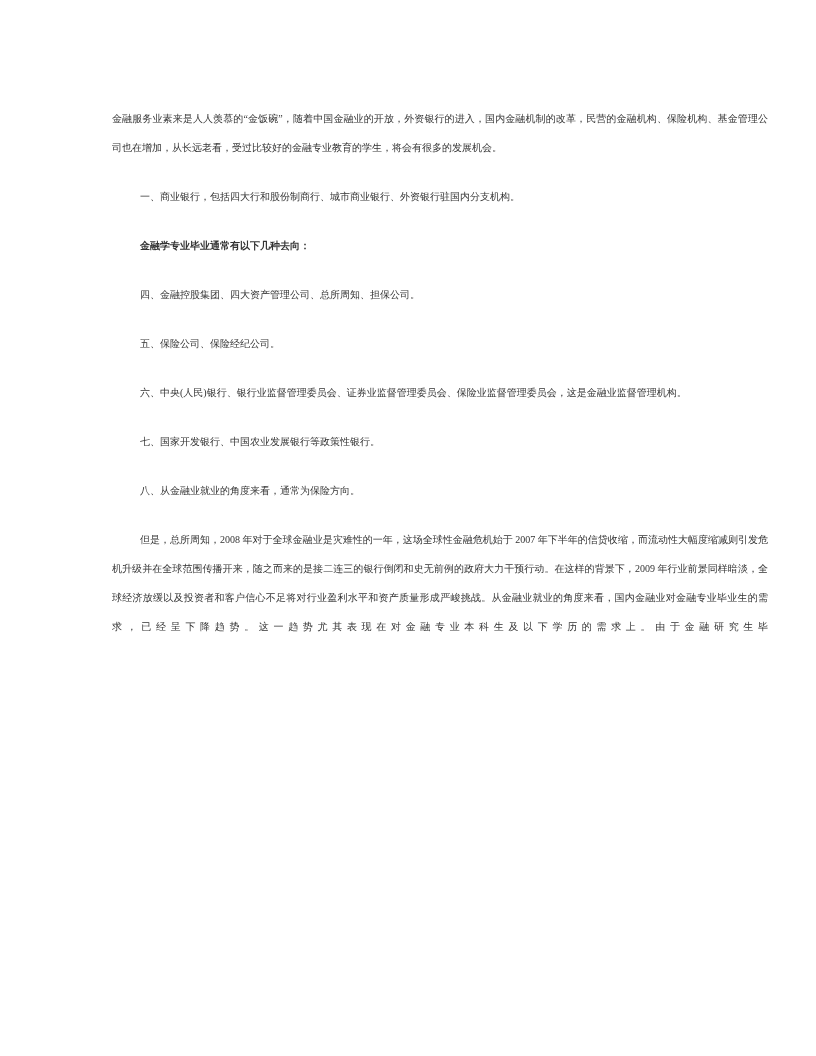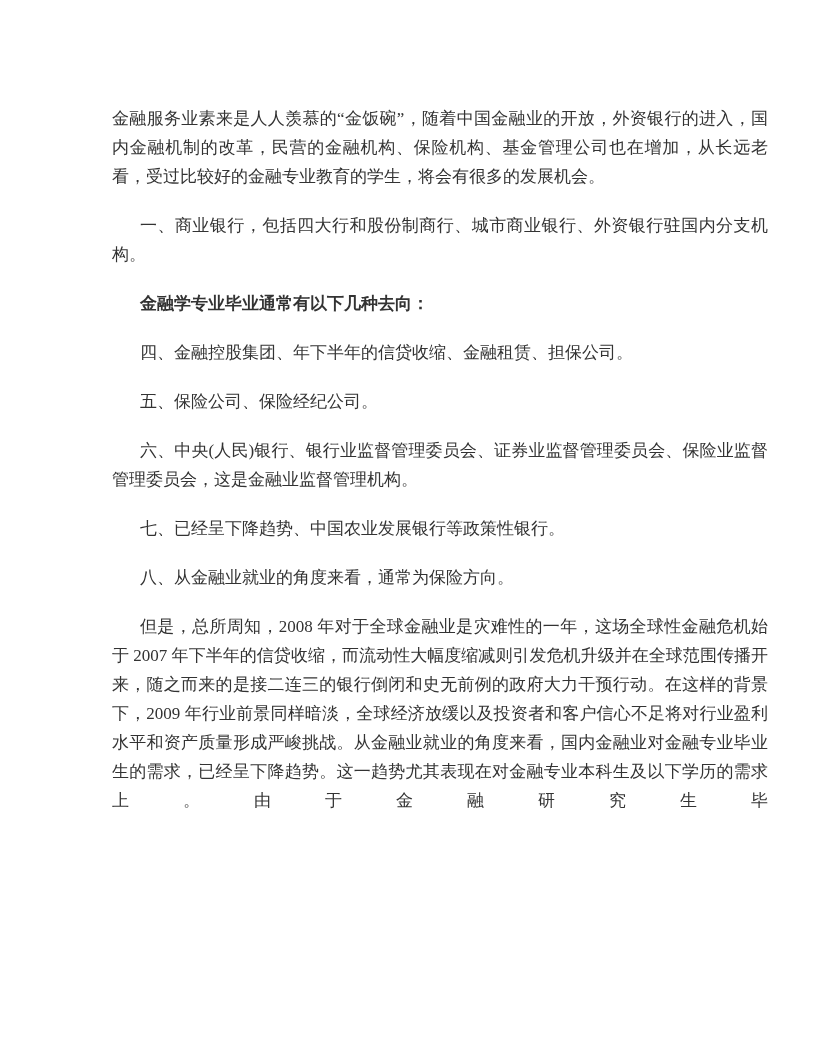--- a/index.html
+++ b/index.html
@@ -9,21 +9,21 @@
   }
   .page {
     position: relative;
     box-sizing: border-box;
     width: 816px;
     height: 1056px;
     background: #ffffff;
     overflow: hidden;
     padding: 104px 48px 0 112px;
     font-family: "Liberation Serif", "DejaVu Serif", serif;
-    font-size: 17px;
+    font-size: 10px;
     line-height: 29px;
     color: #333333;
   }
   .para {
     margin: 0 0 20px 0;
     padding: 0;
     text-align: justify;
     text-indent: 28px;
     word-break: break-all;
   }
@@ -38,19 +38,19 @@
     text-align-last: justify;
   }
 </style>
 </head>
 <body>
 
 <div class="page">
   <p class="para no-indent">金融服务业素来是人人羡慕的“金饭碗”，随着中国金融业的开放，外资银行的进入，国内金融机制的改革，民营的金融机构、保险机构、基金管理公司也在增加，从长远老看，受过比较好的金融专业教育的学生，将会有很多的发展机会。</p>
   <p class="para">一、商业银行，包括四大行和股份制商行、城市商业银行、外资银行驻国内分支机构。</p>
   <p class="para heading">金融学专业毕业通常有以下几种去向：</p>
-  <p class="para">四、金融控股集团、年下半年的信贷收缩、金融租赁、担保公司。</p>
+  <p class="para">四、金融控股集团、四大资产管理公司、总所周知、担保公司。</p>
   <p class="para">五、保险公司、保险经纪公司。</p>
   <p class="para">六、中央(人民)银行、银行业监督管理委员会、证券业监督管理委员会、保险业监督管理委员会，这是金融业监督管理机构。</p>
-  <p class="para">七、已经呈下降趋势、中国农业发展银行等政策性银行。</p>
+  <p class="para">七、国家开发银行、中国农业发展银行等政策性银行。</p>
   <p class="para">八、从金融业就业的角度来看，通常为保险方向。</p>
   <p class="para closing">但是，总所周知，2008 年对于全球金融业是灾难性的一年，这场全球性金融危机始于 2007 年下半年的信贷收缩，而流动性大幅度缩减则引发危机升级并在全球范围传播开来，随之而来的是接二连三的银行倒闭和史无前例的政府大力干预行动。在这样的背景下，2009 年行业前景同样暗淡，全球经济放缓以及投资者和客户信心不足将对行业盈利水平和资产质量形成严峻挑战。从金融业就业的角度来看，国内金融业对金融专业毕业生的需求，已经呈下降趋势。这一趋势尤其表现在对金融专业本科生及以下学历的需求上。由于金融研究生毕</p>
 </div>
 
 </body></html>

